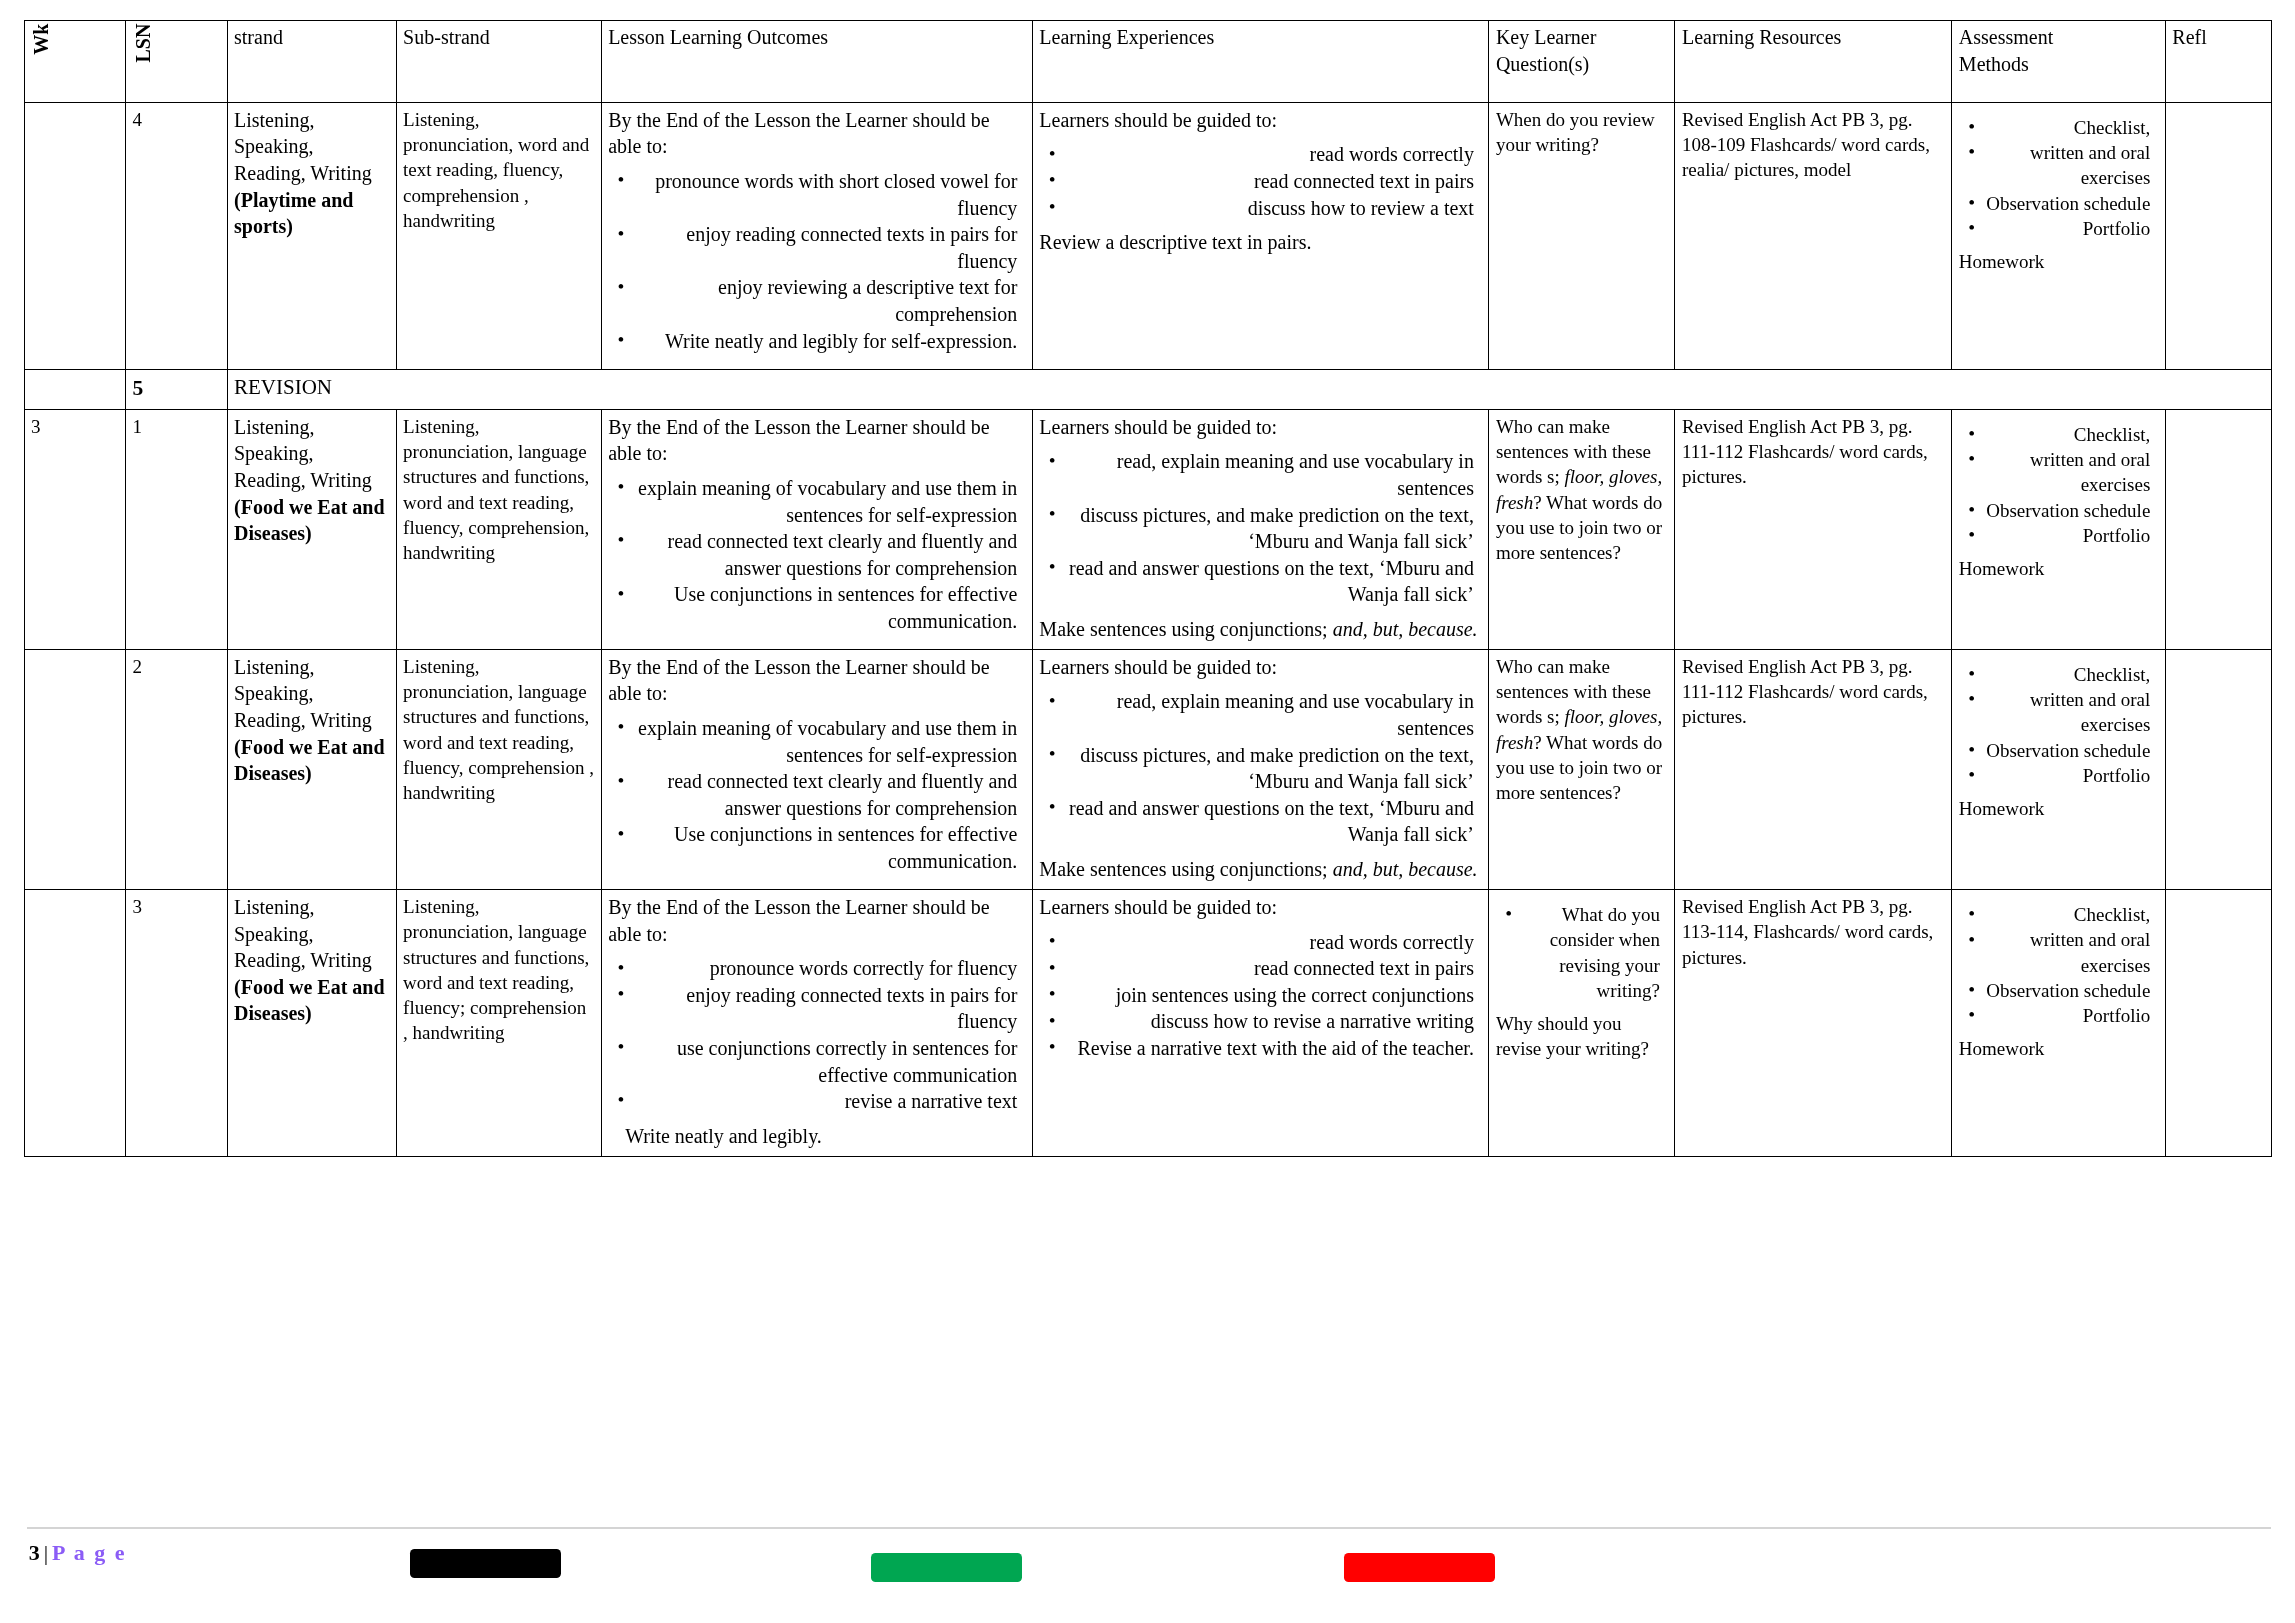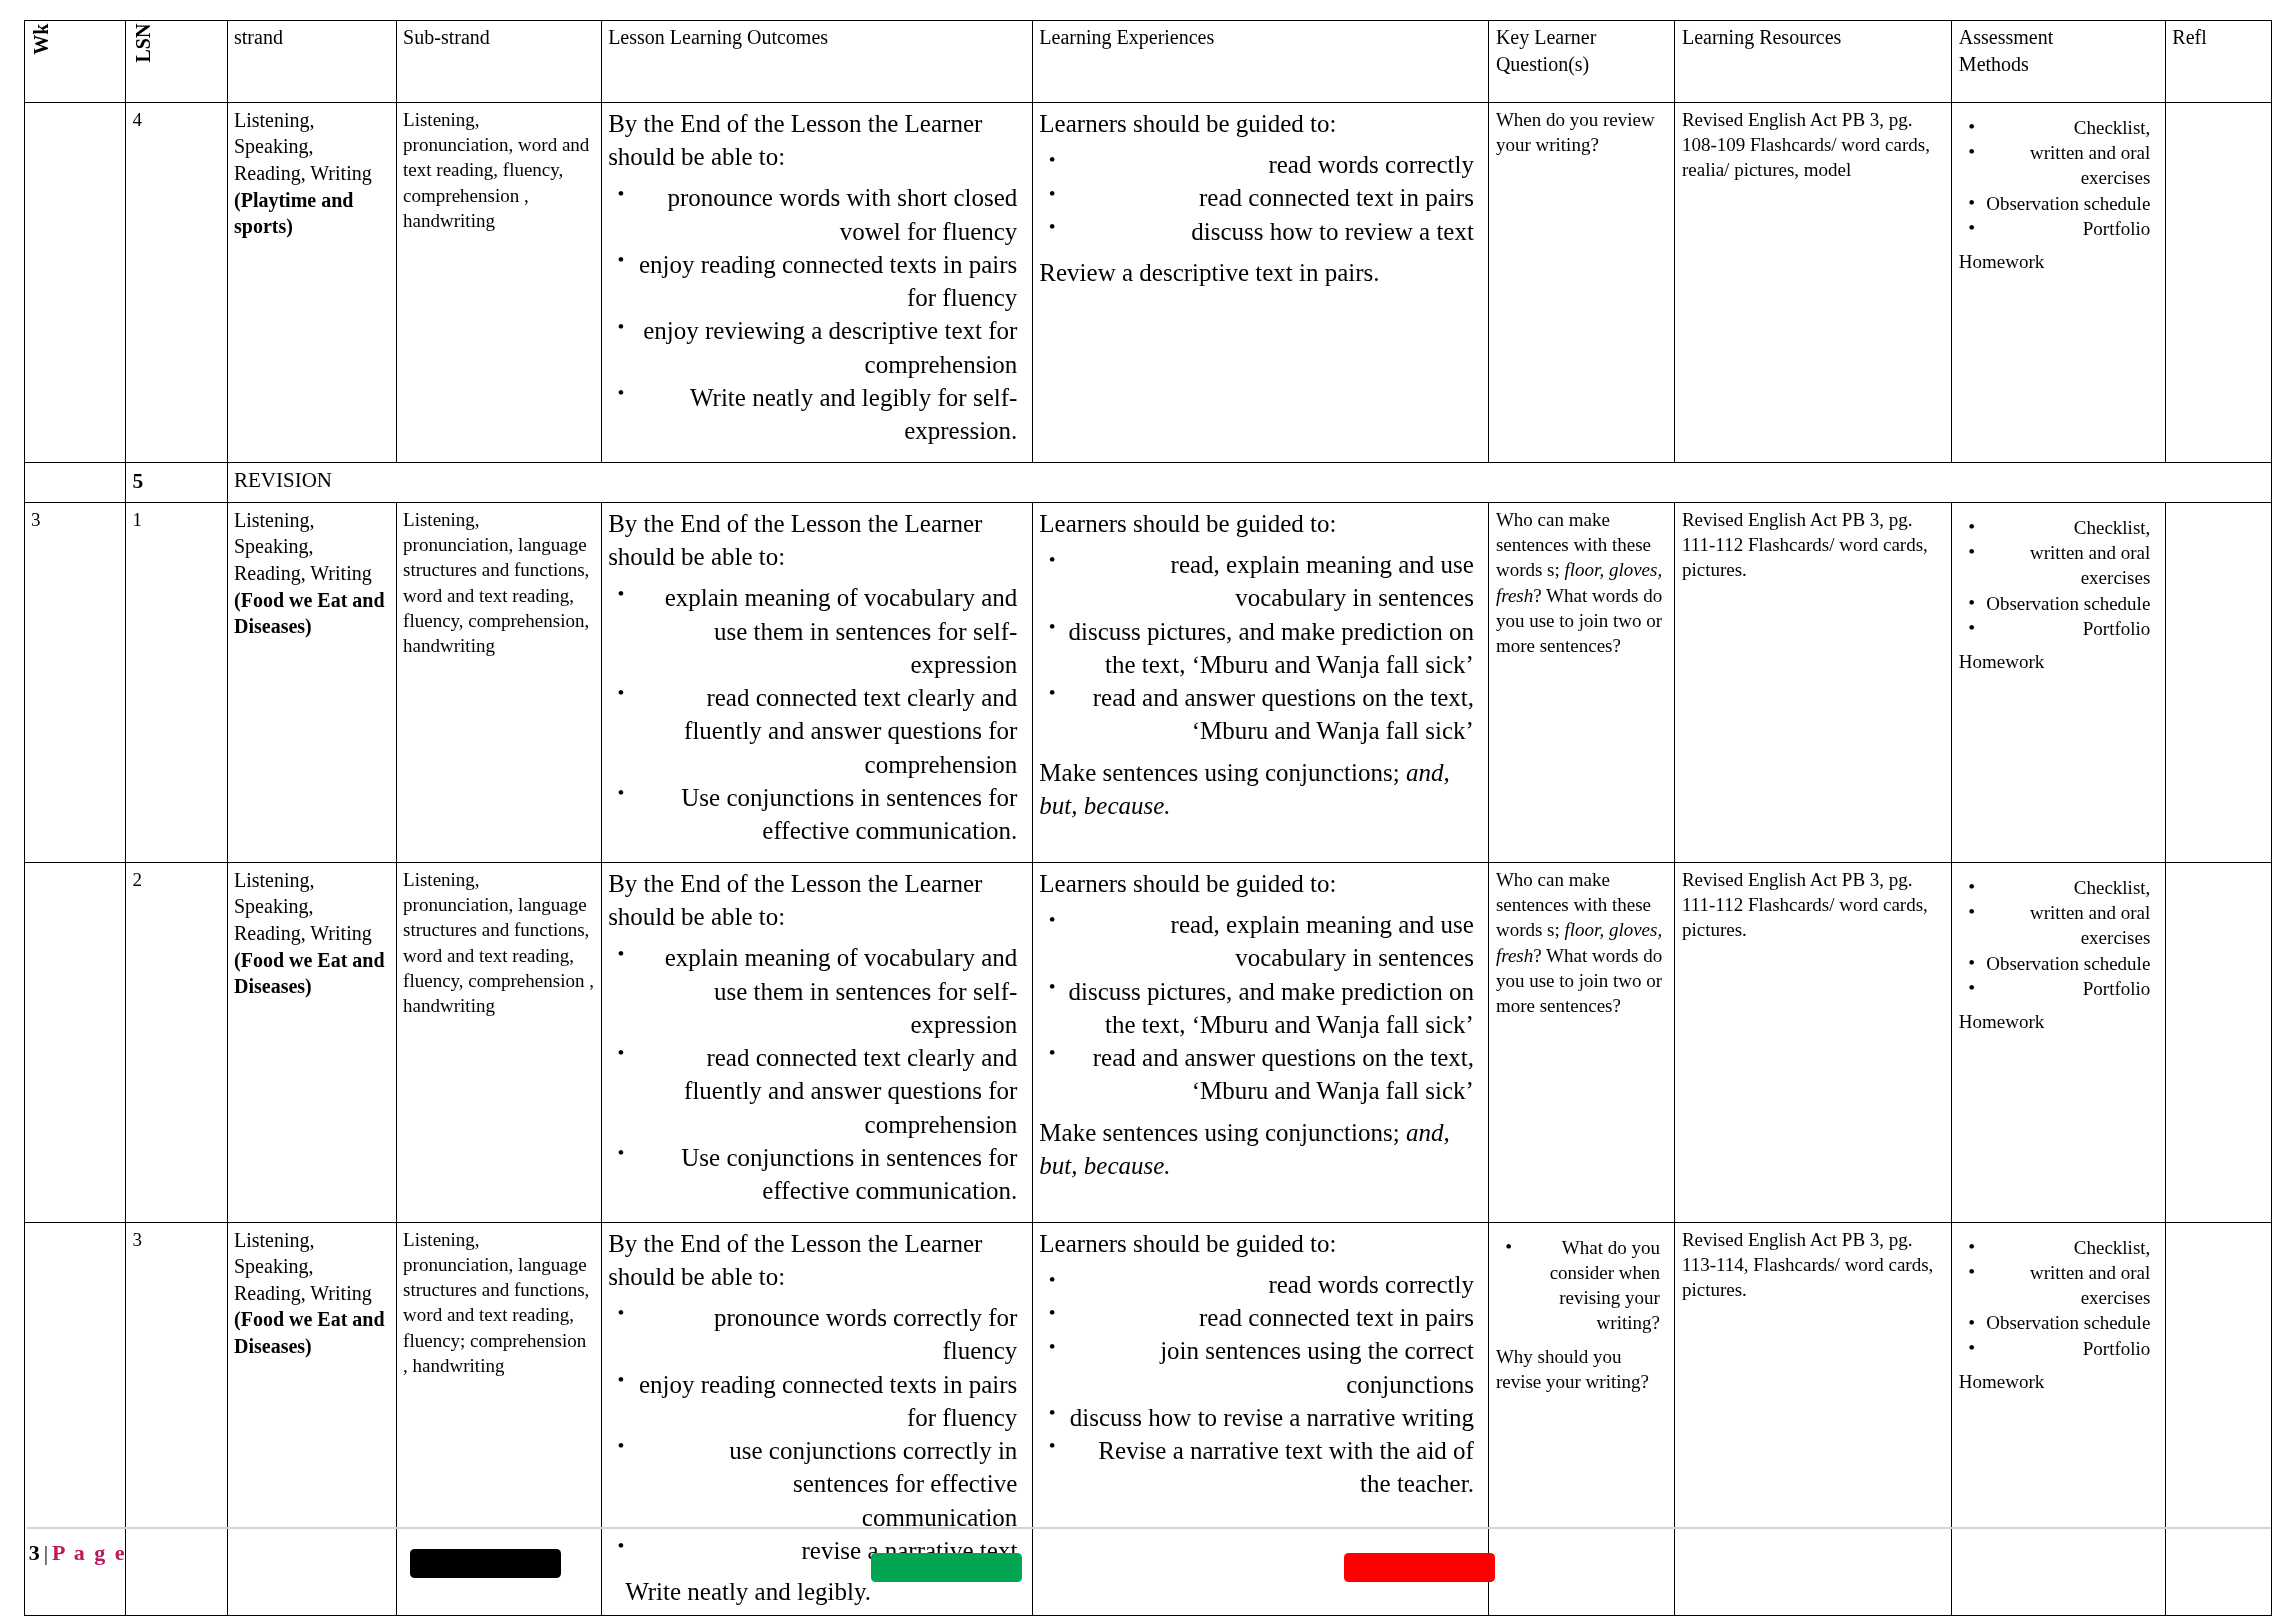--- a/index.html
+++ b/index.html
@@ -70,21 +70,21 @@
   }
   td.head-rot {
     vertical-align: bottom;
     padding-bottom: 6.5px;
     text-align: left;
   }
   .head-line { display: block; }
 
   
   tbody td {
-    font-size: 25px;
+    font-size: 20px;
   }
   td.num {
     text-align: center;
     font-size: 19px;
     padding-top: 5.2px;
   }
   td.num.bold { font-weight: bold; font-size: 21.6px; }
 
   .cellpara {
     margin: 0 0 0 0;
@@ -165,21 +165,21 @@
     letter-spacing: 0px;
     white-space: nowrap;
   }
   .pagenum .n { color: #000; }
   .pagenum .bar {
     color: #000;
     font-weight: normal;
     padding: 0 3.9px;
   }
   .pagenum .pg {
-    color: #be185d;
+    color: #8b5cf6;
     font-weight: bold;
     letter-spacing: 2px;
   }
   .cbar {
     position: absolute;
     top: 9.2px;
     height: 29px;
     border-radius: 4.6px;
   }
   .cbar.black { left: 386px; width: 151px; background: #000000; }

